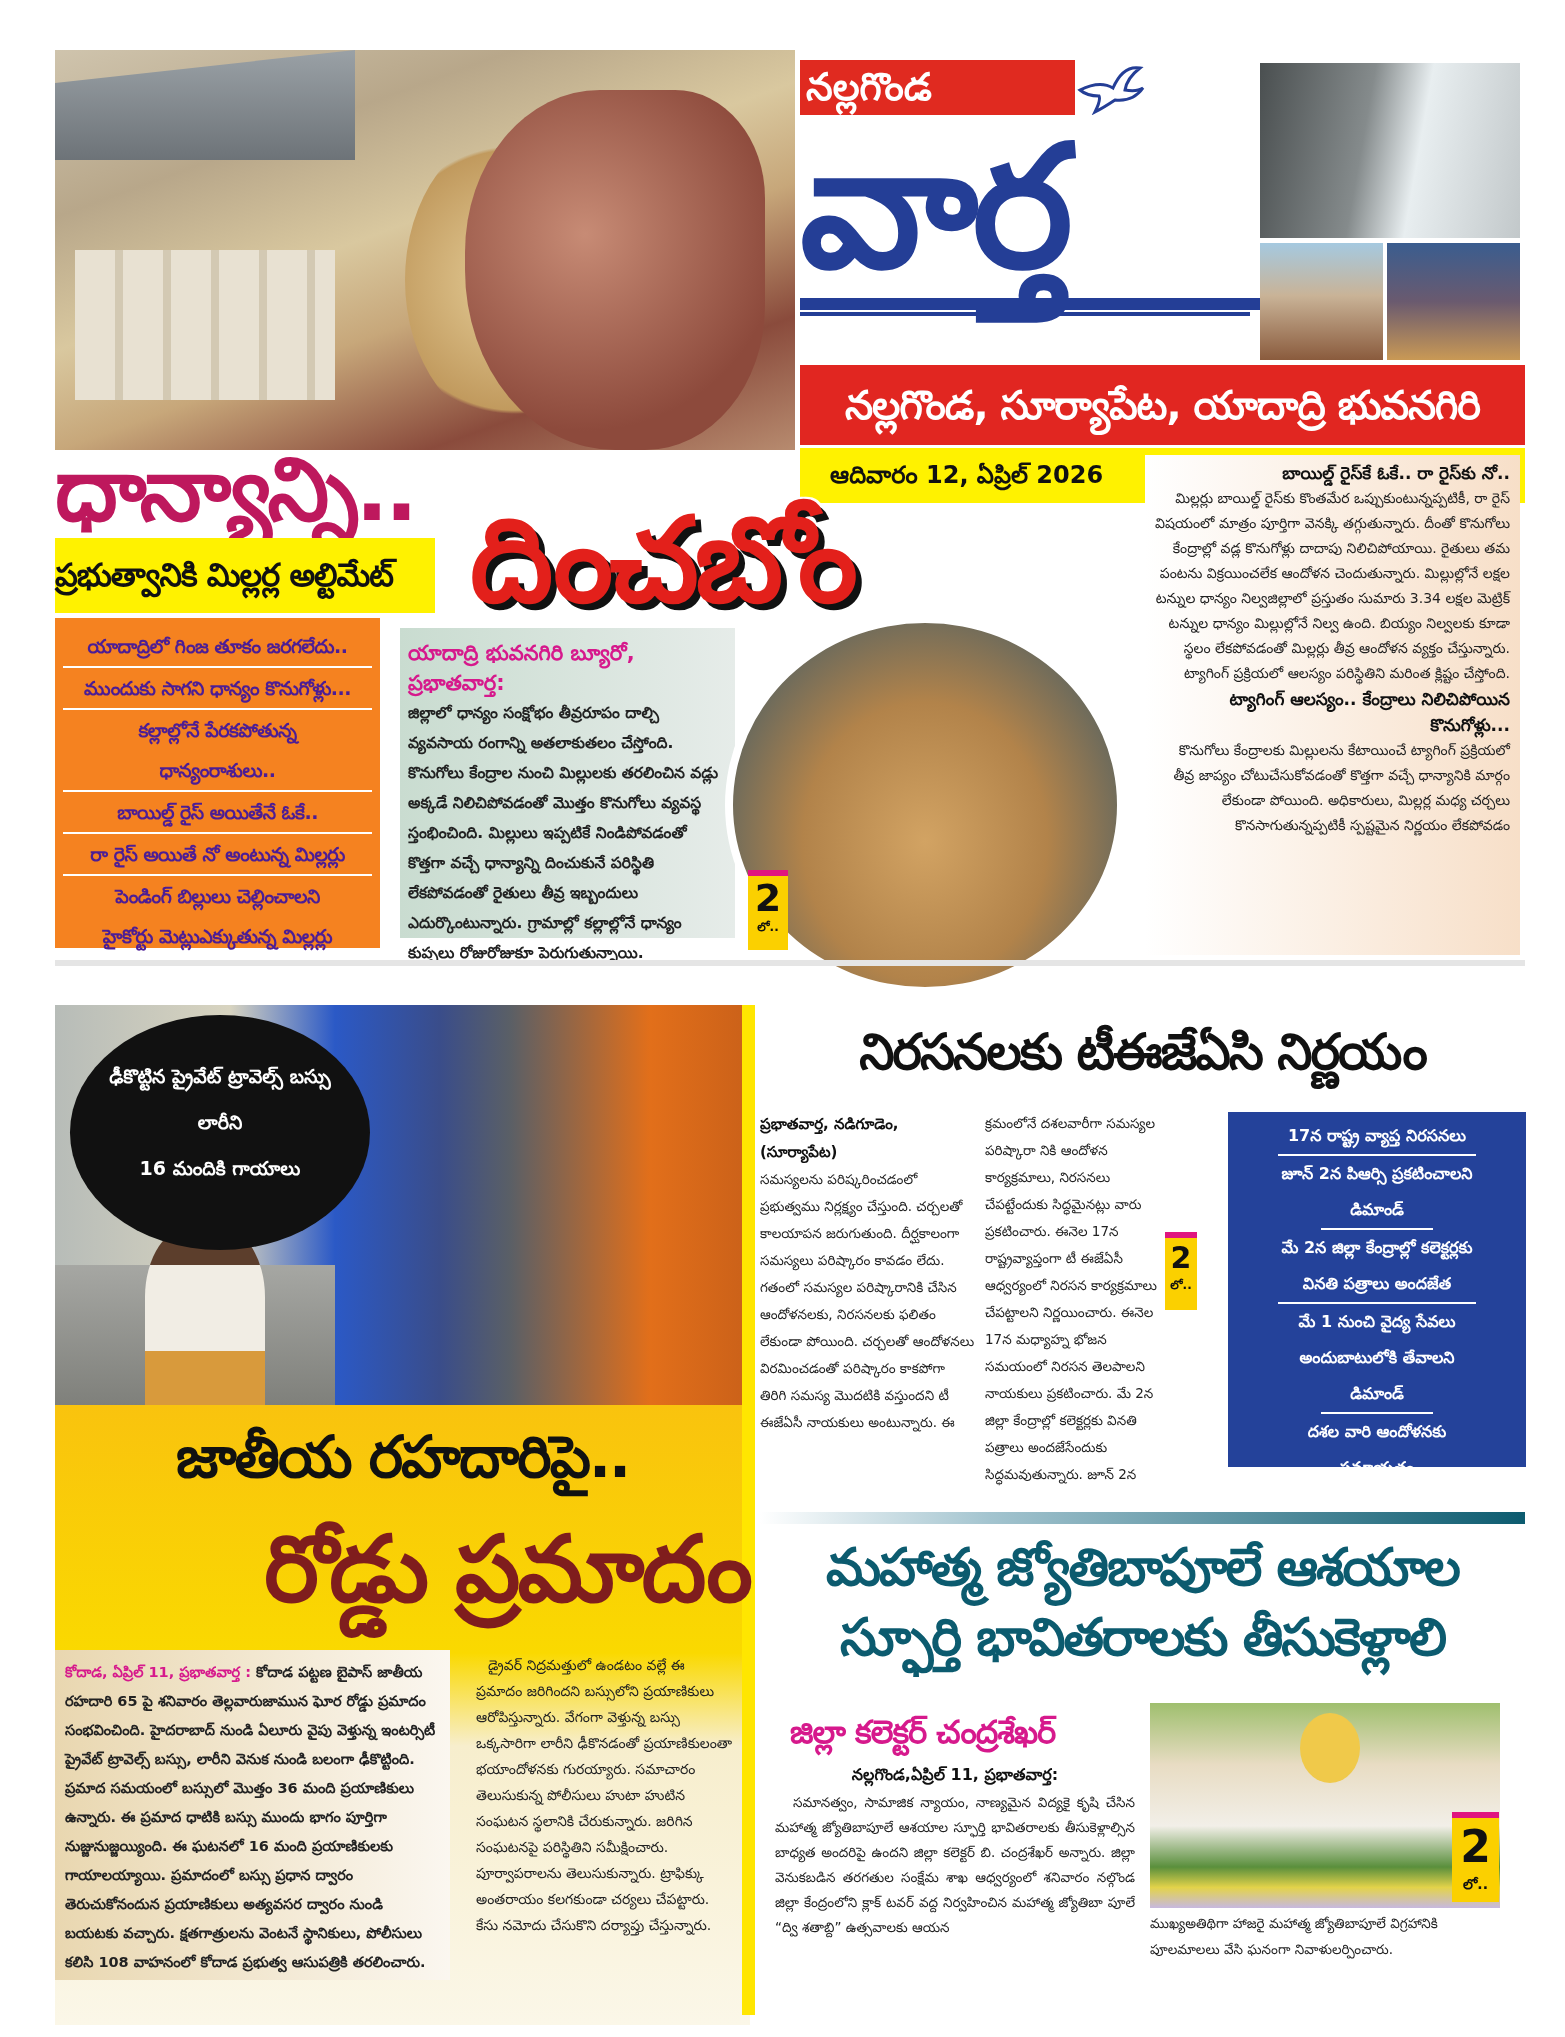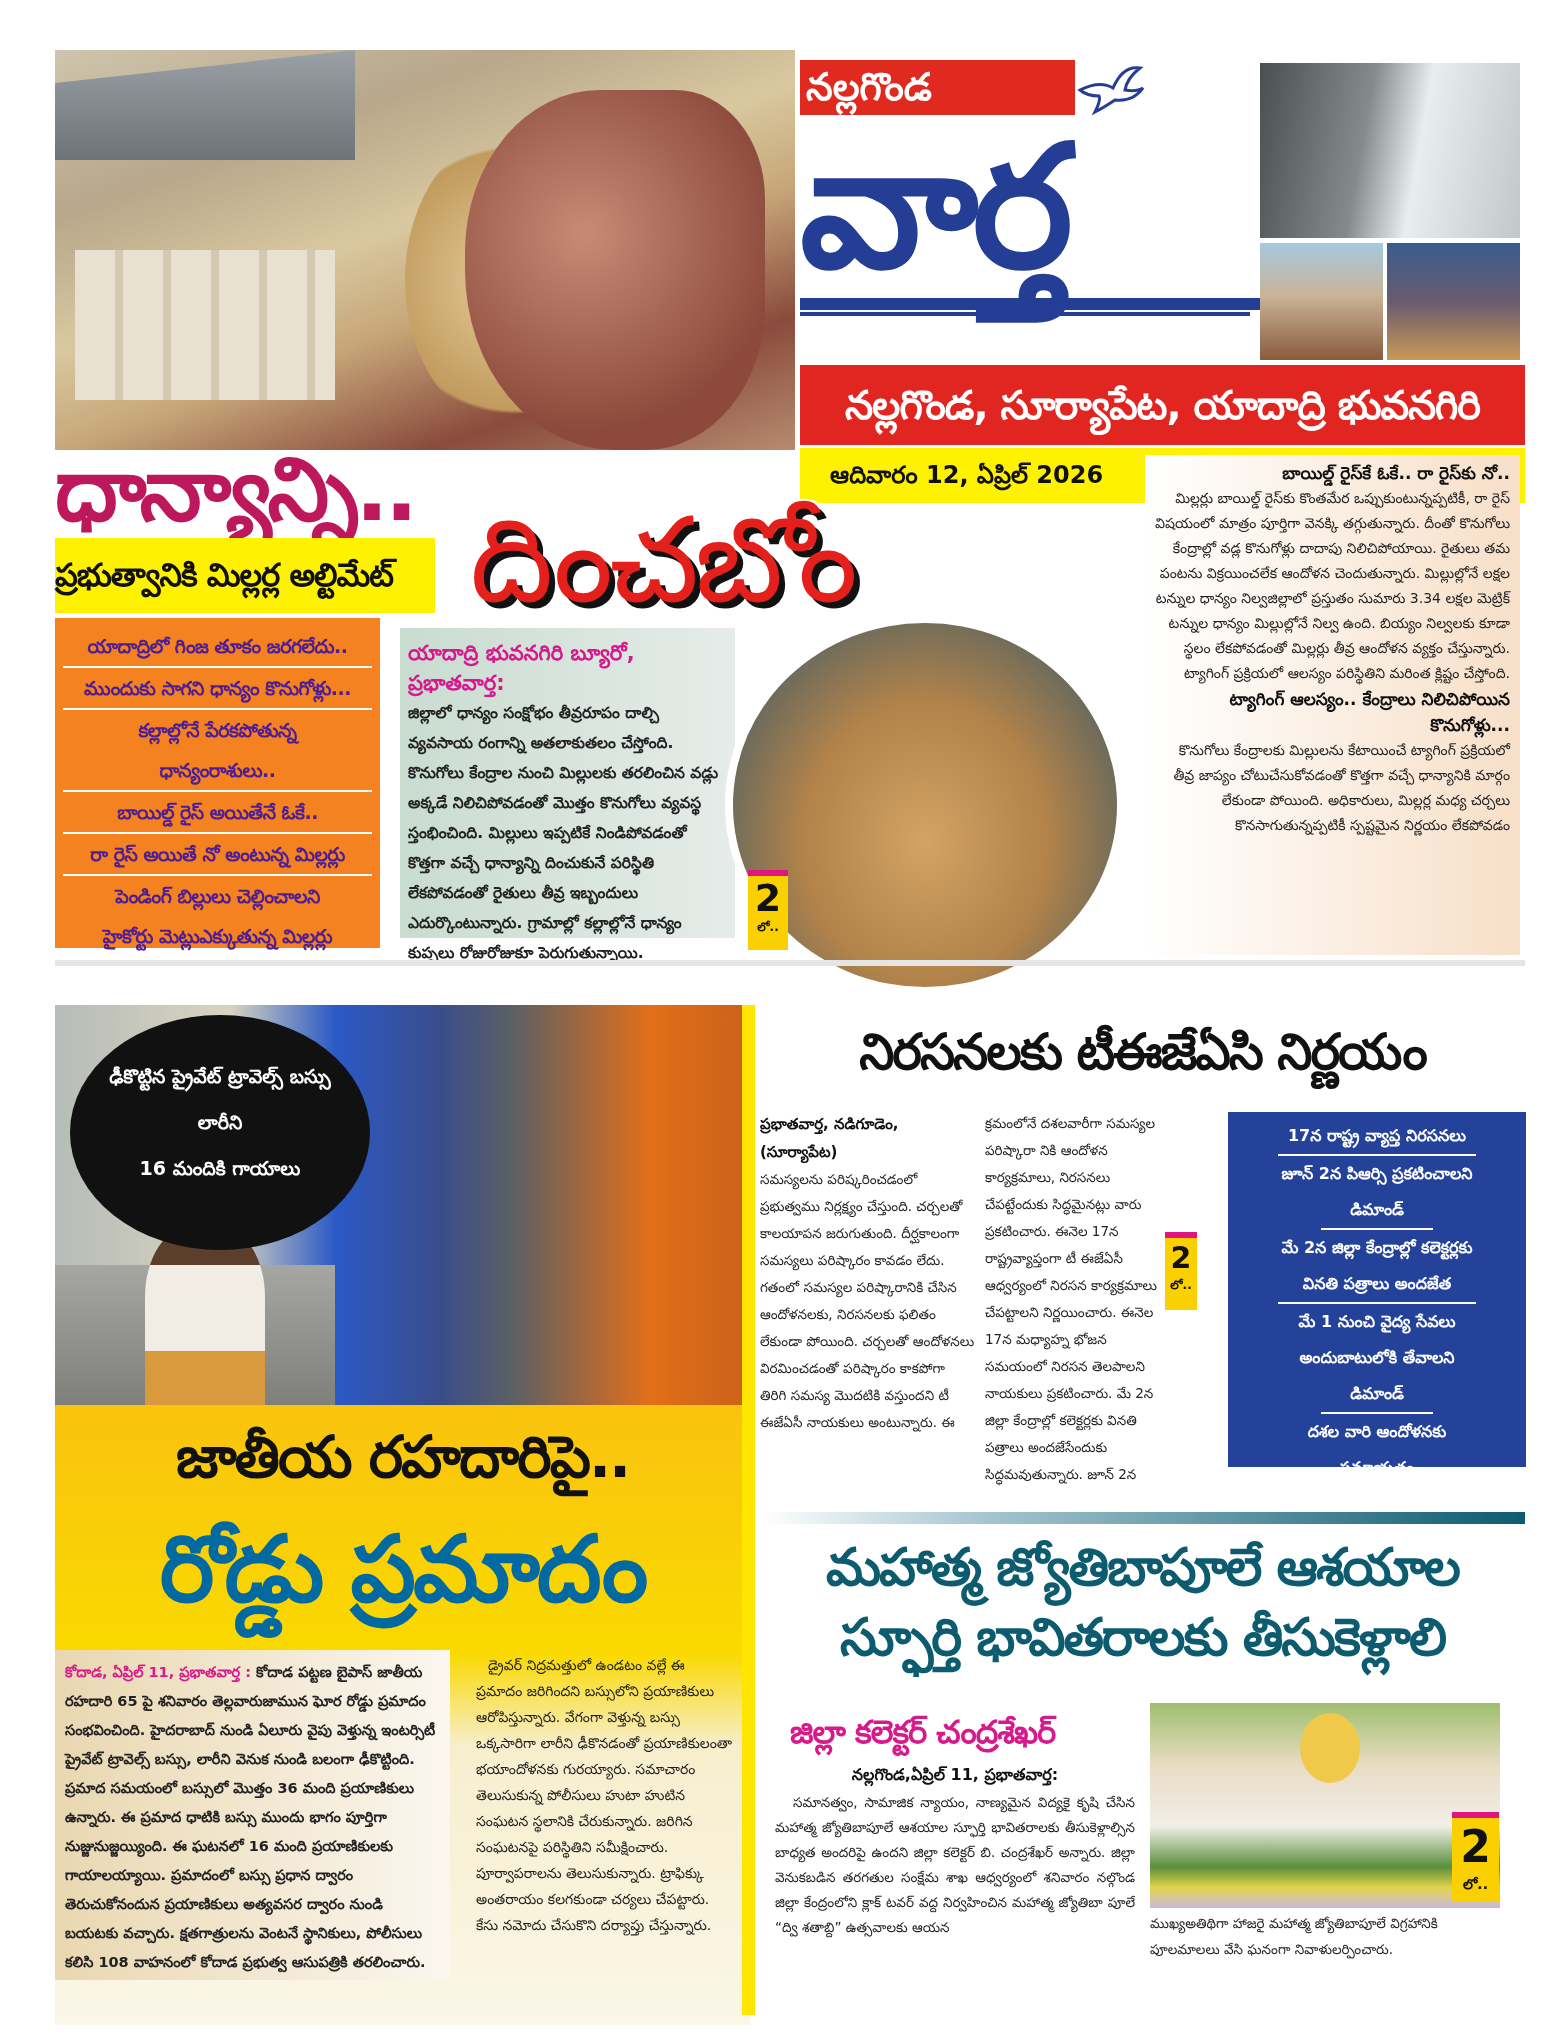--- a/index.html
+++ b/index.html
@@ -19,21 +19,21 @@
 #dam-photo{left:1260px;top:63px;width:260px;height:175px;background:linear-gradient(100deg,#4a4f50 0%,#858b8c 40%,#e8eef0 60%,#c2c8ca 100%)}
 #temple-photo{left:1260px;top:243px;width:123px;height:117px;background:linear-gradient(180deg,#a5c9e0 0%,#c9b397 45%,#8a5b3d 100%)}
 #city-photo{left:1387px;top:243px;width:133px;height:117px;background:linear-gradient(180deg,#3a5d8f 0%,#6a5a6f 50%,#c99955 100%)}
 #districts-bar{left:800px;top:365px;width:725px;height:80px;background:#e12621;color:#fff;font-size:40px;font-weight:bold;text-align:center;line-height:80px;white-space:nowrap;letter-spacing:-1px}
 #date-bar{left:800px;top:448px;width:725px;height:55px;background:#fff200;color:#111;font-size:24px;font-weight:bold;line-height:55px}
 #date-bar .date{position:absolute;left:30px}
 #date-bar .pages{position:absolute;right:40px}
 
 #hl-green{left:55px;top:430px;width:420px;height:120px;color:#be185d;font-size:88px;font-weight:bold;line-height:120px;-webkit-text-stroke:3px #fff;paint-order:stroke fill;letter-spacing:-4px;white-space:nowrap}
 #hl-yellow{left:55px;top:538px;width:380px;height:75px;background:#fff200;font-size:32px;font-weight:bold;line-height:75px;white-space:nowrap;letter-spacing:-1px}
-#hl-red{left:470px;top:485px;width:690px;height:150px;color:#e3201b;font-size:118px;font-weight:normal;line-height:150px;white-space:nowrap;text-shadow:6px 6px 0 #111, -2px -2px 0 #fff,2px -2px 0 #fff;letter-spacing:-4px}
+#hl-red{left:470px;top:485px;width:690px;height:150px;color:#e3201b;font-size:118px;font-weight:bold;line-height:150px;white-space:nowrap;text-shadow:6px 6px 0 #111, -2px -2px 0 #fff,2px -2px 0 #fff;letter-spacing:-4px}
 
 #orange-box{left:55px;top:618px;width:325px;height:330px;background:#f58220;color:#4c1d95;padding:8px 8px;text-align:center}
 #orange-box .item{font-size:19px;font-weight:bold;line-height:40px;border-bottom:2px solid #fff;white-space:nowrap;letter-spacing:-0.5px}
 #orange-box .item.noline{border-bottom:none}
 
 #lead-story{left:400px;top:628px;width:335px;height:310px;background:linear-gradient(90deg,#c9dcd0,#e6ece9);padding:10px 8px}
 #lead-story .dateline{color:#d6198c;font-size:21px;font-weight:bold;line-height:30px}
 #lead-story p{font-size:15.5px;line-height:30px;font-weight:bold;color:#222}
 
 #circle-photo{left:725px;top:615px;width:400px;height:380px;border-radius:50%;border:8px solid #fff;background:radial-gradient(ellipse at 50% 60%,#d2a363 0%,#b2834a 45%,#6b6a5c 75%,#4d5b4a 100%)}
@@ -47,21 +47,21 @@
 #top-rule{left:55px;top:960px;width:1470px;height:6px;background:#e5e5e5}
 
 #accident-photo{left:55px;top:1005px;width:700px;height:400px;background:linear-gradient(90deg,#b7bcb8 0%,#d8d4c0 25%,#2b59c6 40%,#3a4d8a 55%,#5a5f66 65%,#e26f1a 85%,#c96019 100%)}
 #accident-photo .road{position:absolute;left:0;top:260px;width:280px;height:140px;background:linear-gradient(180deg,#a6a7a3,#7f807b)}
 #accident-photo .officer{position:absolute;left:90px;top:220px;width:120px;height:180px;border-radius:40% 40% 0 0;background:linear-gradient(180deg,#5c3e2c 0 22%,#f1ede4 22% 70%,#d89a3c 70%)}
 #black-oval{left:70px;top:1015px;width:300px;height:235px;border-radius:50%;background:#111;color:#fff;text-align:center;padding-top:38px}
 #black-oval div{font-size:19px;font-weight:bold;line-height:46px;white-space:nowrap}
 #yellow-accident{left:55px;top:1405px;width:695px;height:620px;background:linear-gradient(180deg,#f9c30e 0%,#fad900 40%,#f7eecd 55%,#fbf7e8 100%)}
 #yellow-edge{left:742px;top:1005px;width:13px;height:1010px;background:#ffe600}
 #hl-national{left:55px;top:1410px;width:695px;height:95px;text-align:center;font-size:58px;font-weight:bold;line-height:95px;color:#111;white-space:nowrap;letter-spacing:-2px}
-#hl-accident{left:55px;top:1505px;width:695px;height:130px;text-align:center;font-size:92px;font-weight:bold;line-height:130px;color:#0369a1;white-space:nowrap;letter-spacing:-3px}
+#hl-accident{left:55px;top:1505px;width:695px;height:130px;text-align:right;font-size:92px;font-weight:bold;line-height:130px;color:#7f1d1d;white-space:nowrap;letter-spacing:-3px}
 #acc-left{left:55px;top:1650px;width:395px;height:330px;background:linear-gradient(90deg,#e9d7b0,#fbf7f0);padding:8px 10px}
 #acc-left .dateline{color:#d6198c;font-weight:bold}
 #acc-left p{font-size:14.5px;line-height:29px;font-weight:bold;color:#222}
 #acc-right{left:470px;top:1648px;width:270px;height:340px;padding:4px 6px}
 #acc-right p{font-size:14px;line-height:26px;color:#222;text-indent:12px}
 
 #hl-tjac{left:760px;top:1005px;width:765px;height:95px;font-size:50px;font-weight:bold;line-height:95px;color:#111;white-space:nowrap;letter-spacing:-2px;text-align:center}
 #tjac-col1{left:760px;top:1110px;width:215px;height:340px}
 #tjac-col1 .dateline{font-size:15px;font-weight:bold;line-height:28px}
 #tjac-col1 p,#tjac-col2 p{font-size:13.5px;line-height:27px;color:#222}

